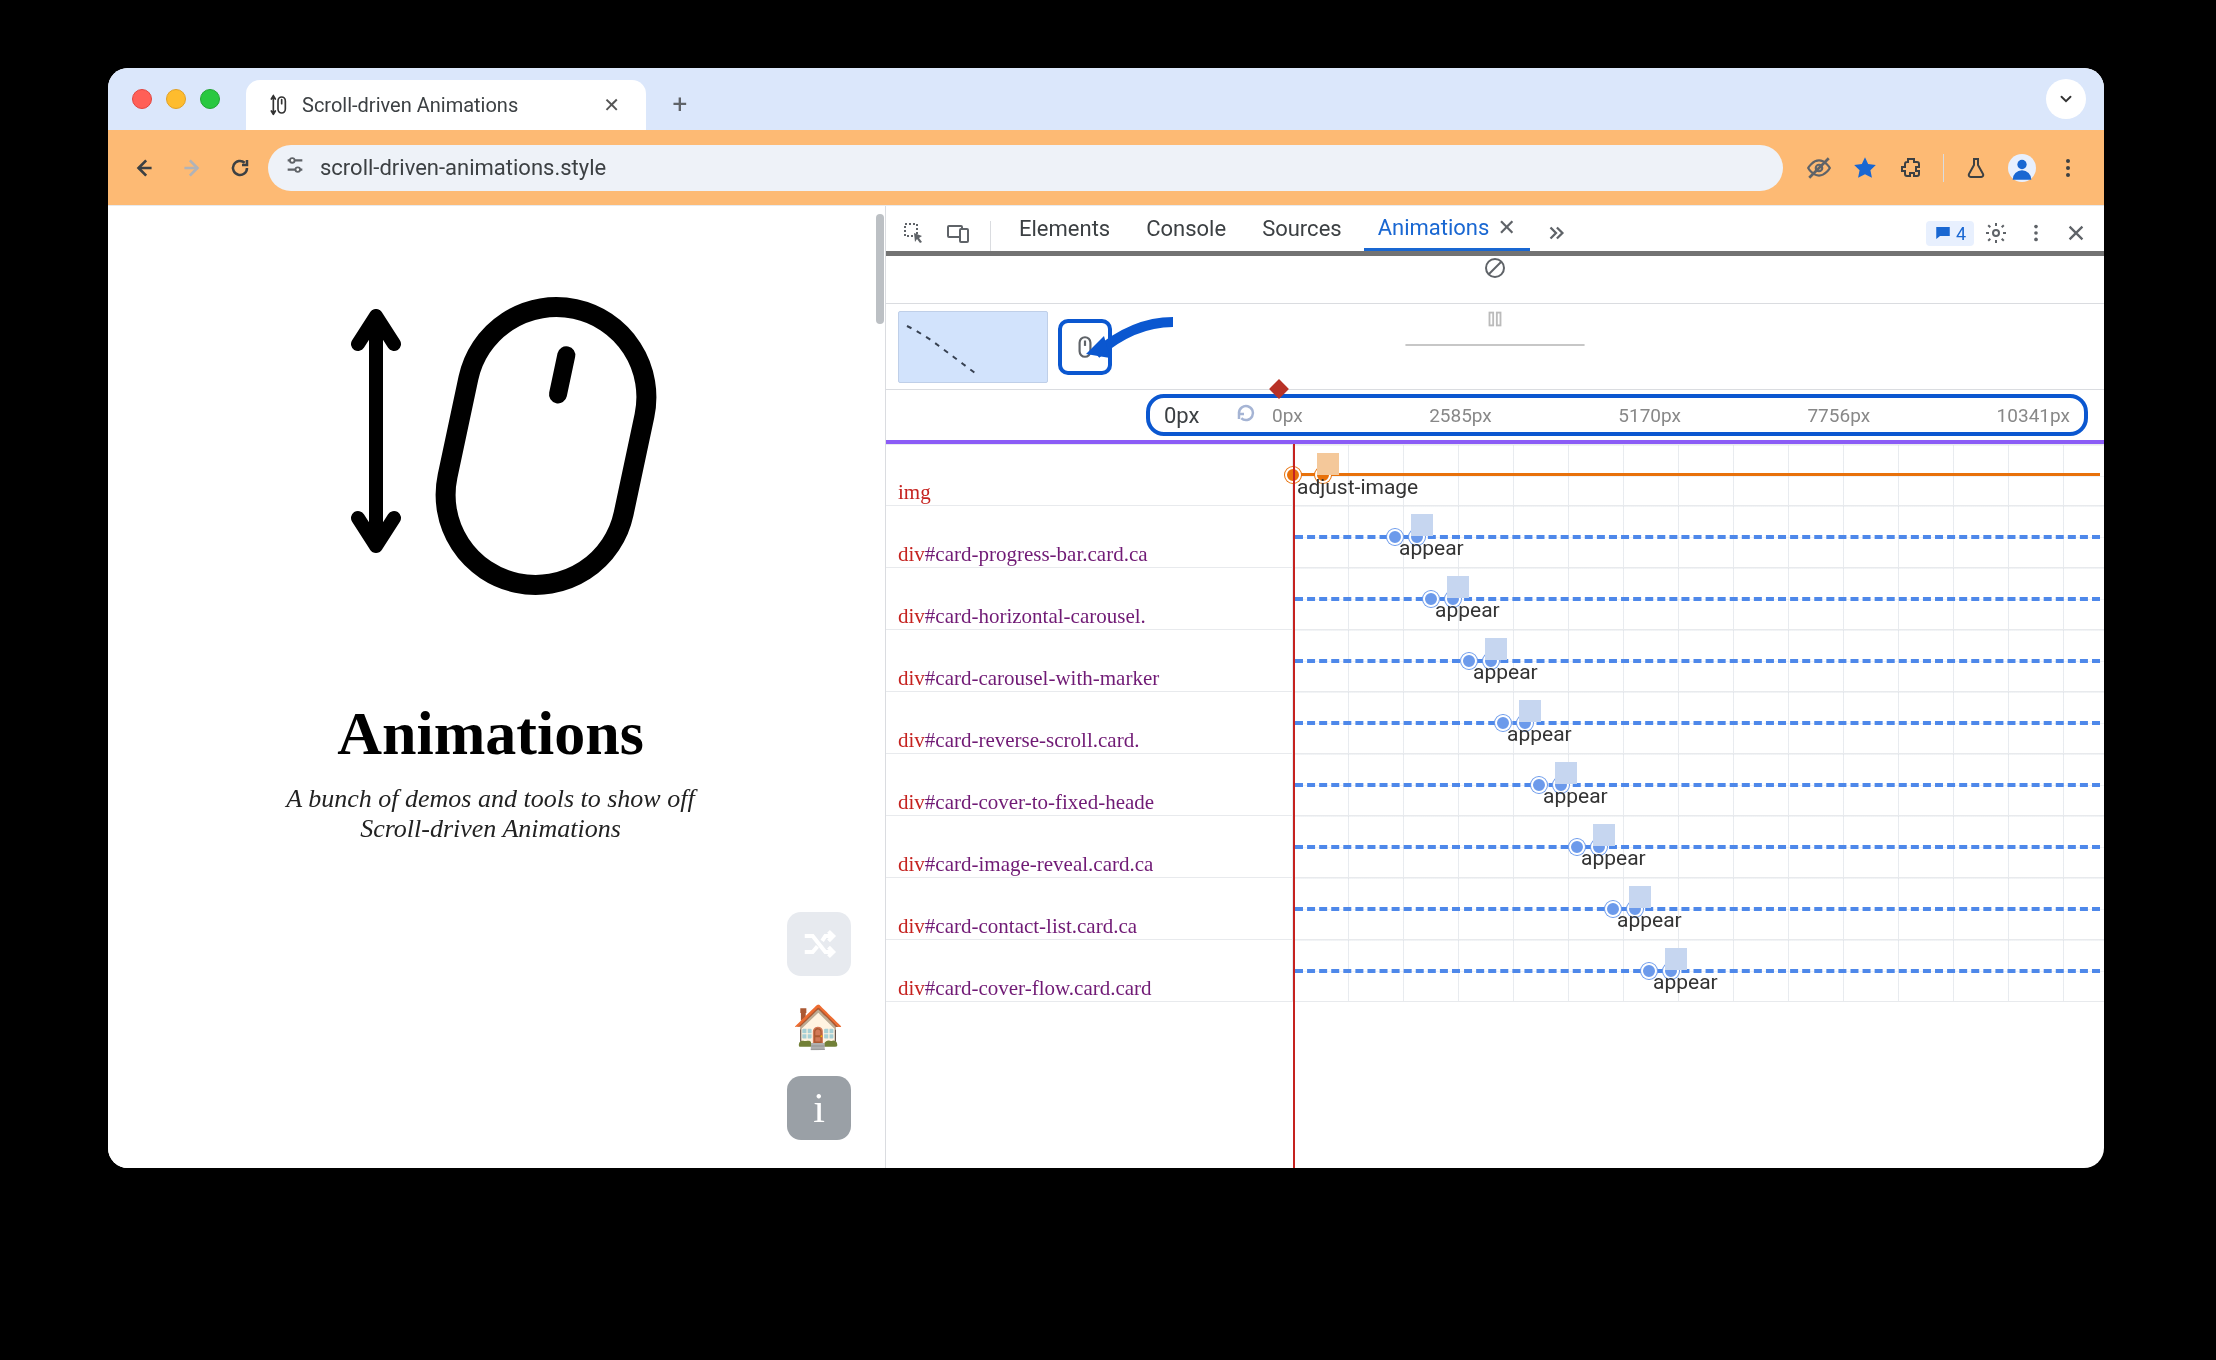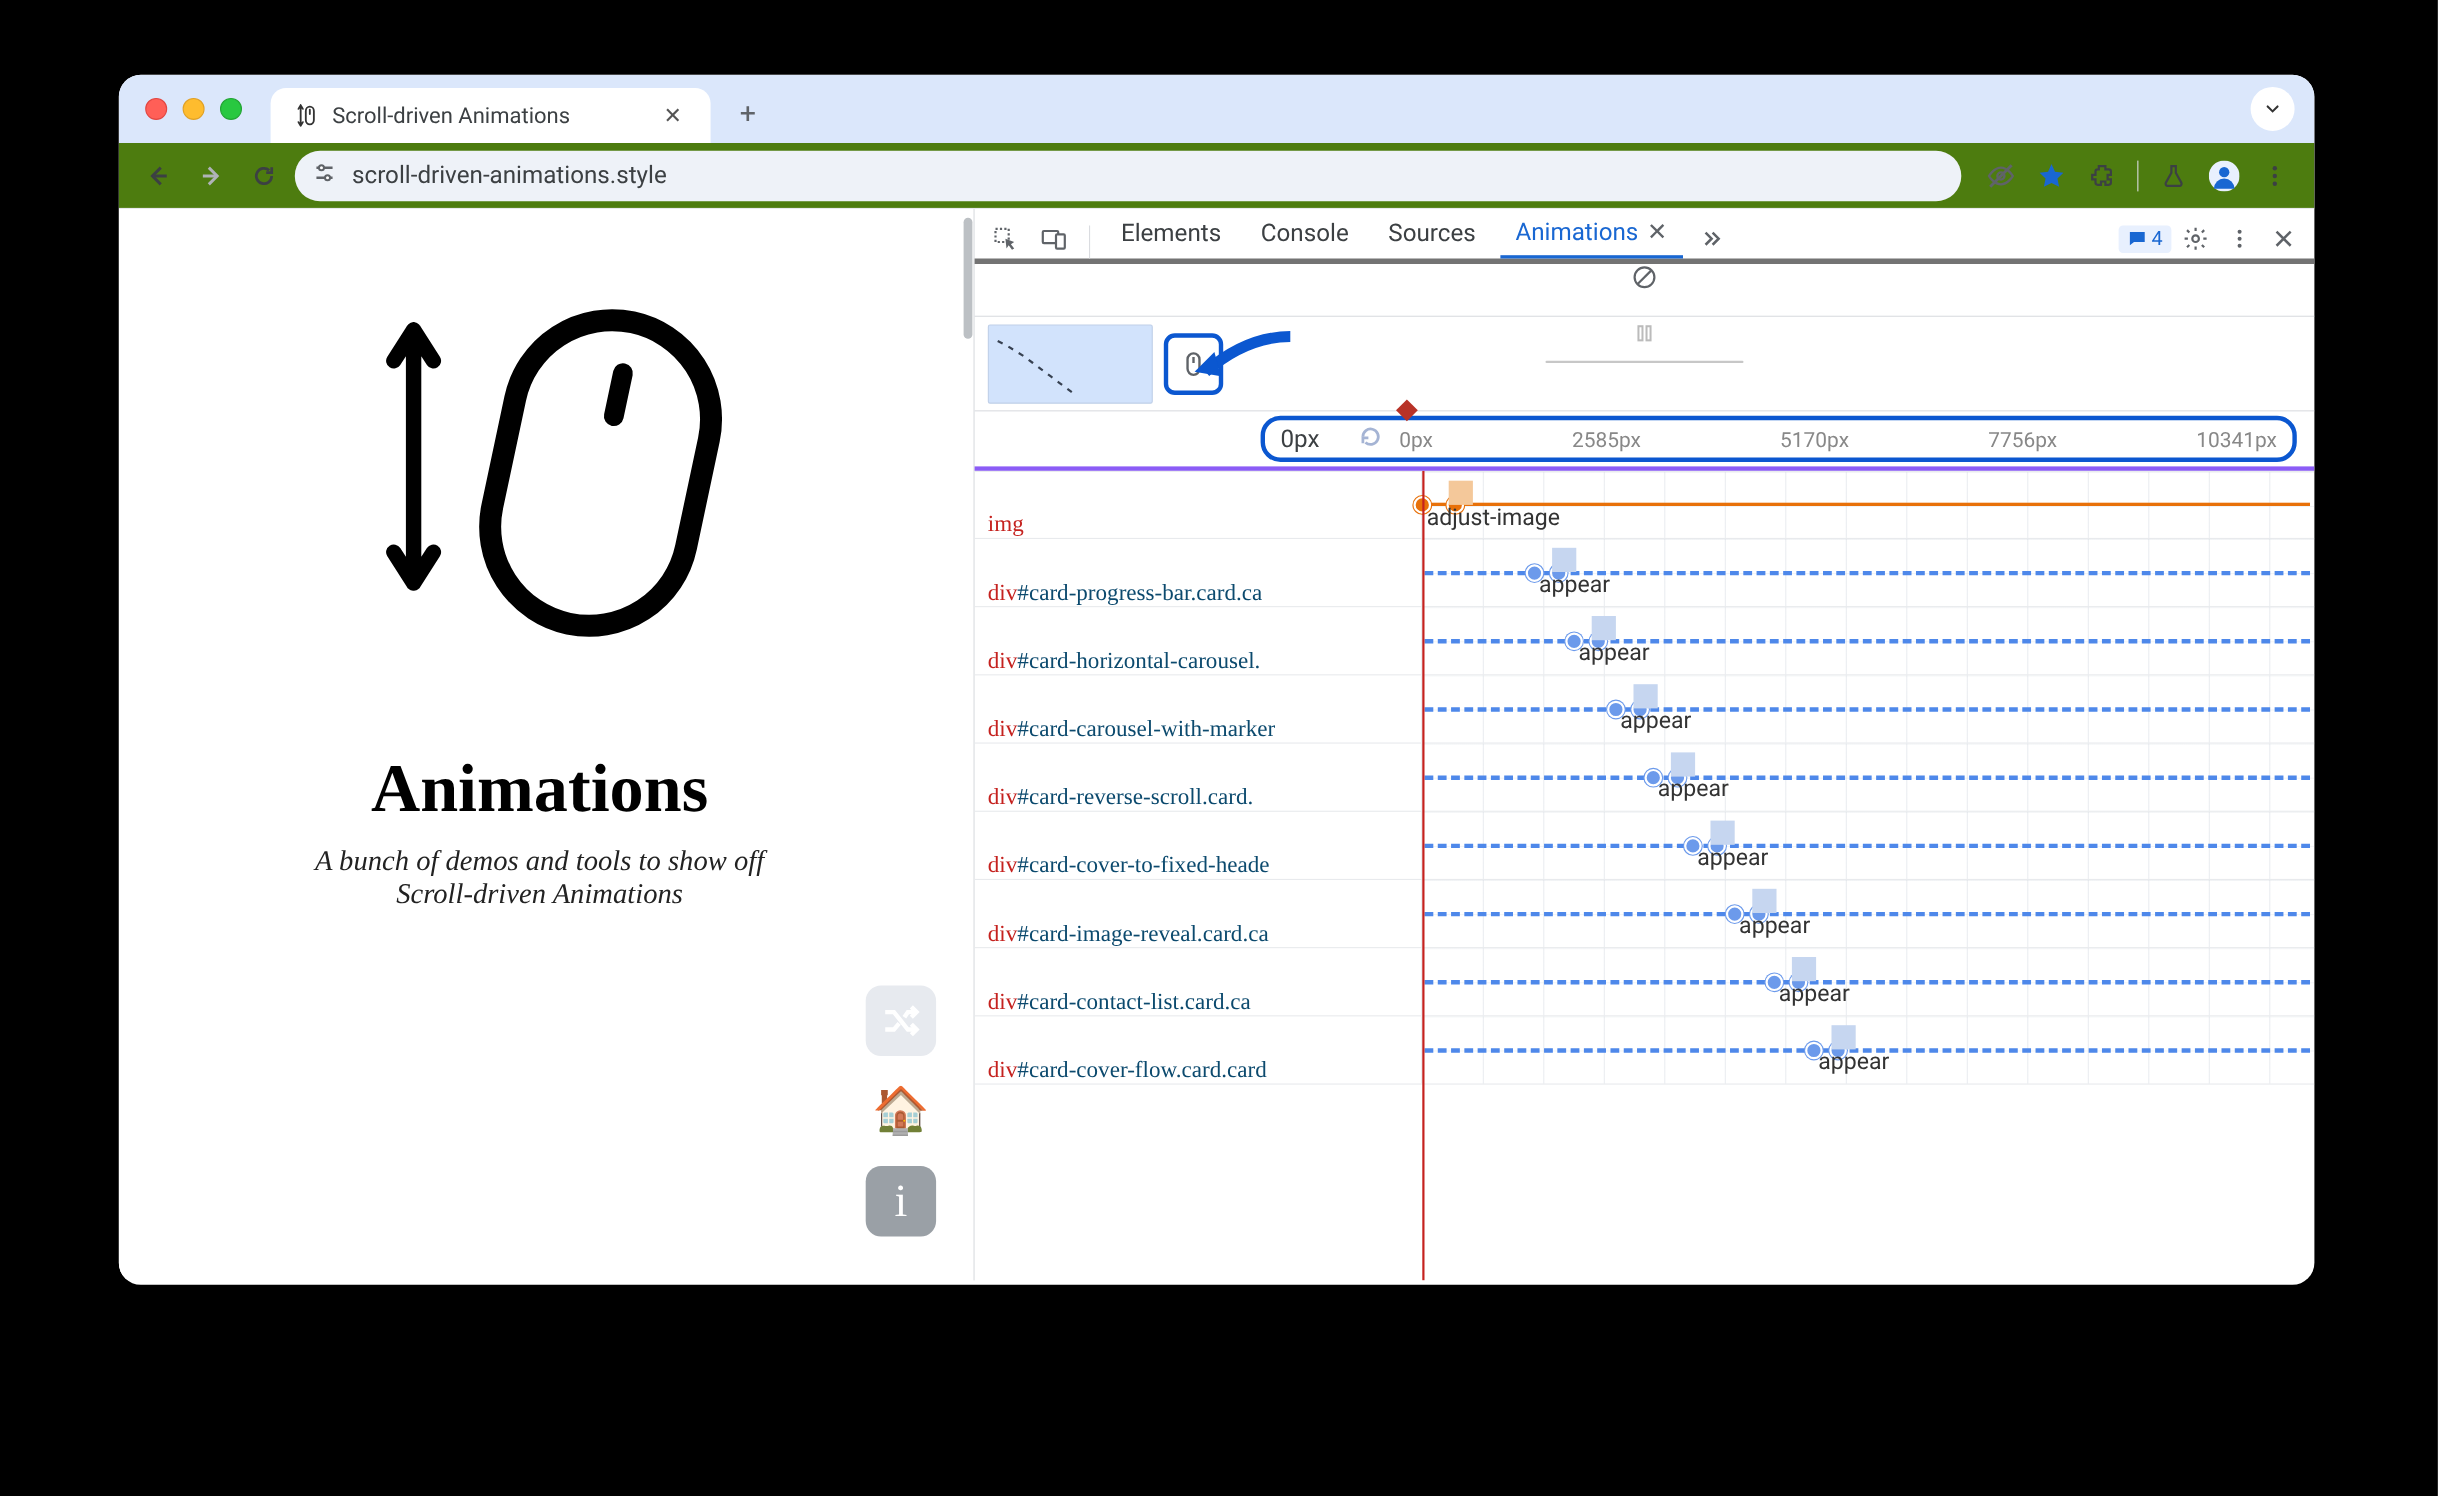--- a/index.html
+++ b/index.html
@@ -13,21 +13,21 @@
   .dot.red { background: #ff5f57; border: 1px solid #e24640; }
   .dot.yellow { background: #febc2e; border: 1px solid #e1a125; }
   .dot.green { background: #28c840; border: 1px solid #22a533; }
   .tab { background: #fff; height: 50px; border-radius: 14px 14px 0 0; display: flex; align-items: center; padding: 0 20px; gap: 12px; font-size: 20px; color: #3c4043; min-width: 400px; position: relative; }
   .tab .favicon { width: 24px; height: 24px; display:flex; align-items:center; justify-content:center; }
   .tab .close { margin-left: auto; color: #555; font-size: 20px; padding: 2px 6px; }
   .plus-tab { width: 44px; height: 44px; display:flex; align-items:center; justify-content:center; color:#5f6368; font-size: 26px; margin-left: 12px; margin-bottom: 4px; border-radius: 50%; }
   .tabstrip .chev { margin-left: auto; margin-right: 18px; width: 40px; height: 40px; border-radius: 50%; background:#fff; display:flex; align-items:center; justify-content:center; color:#333; align-self:center; }
 
   
-  .toolbar { height: 60px; background: #4d7c0f; display: flex; align-items: center; padding: 0 16px; gap: 8px; border-bottom: 1px solid #e8eaed; }
+  .toolbar { height: 76px; background: #fdba74; display: flex; align-items: center; padding: 0 16px; gap: 8px; border-bottom: 1px solid #e8eaed; }
   .tbtn { width: 40px; height: 40px; display:flex; align-items:center; justify-content:center; color:#3c4043; border-radius: 20px; }
   .tbtn.disabled { color:#b0b3b8; }
   .addr { flex: 1; height: 46px; background:#eef2f8; border-radius: 24px; display:flex; align-items:center; padding: 0 16px; gap: 14px; color:#3c4043; font-size: 22px; }
   .addr .tune { color:#5f6368; }
   .right-icons { display:flex; align-items:center; gap: 6px; margin-left: 8px; }
   .sep { width: 1px; height: 28px; background:#dadce0; margin: 0 6px; }
 
   
   .content { height: calc(100% - 126px); display: flex; position: relative; }
   .page { width: 765px; background:#fff; padding: 60px 50px 0 50px; position: relative; }
@@ -70,21 +70,21 @@
   .ruler-box .cur { font-size:22px; color:#3c4043; min-width:56px; }
   .ruler-box .undo { color:#aab; }
   .ruler-ticks { flex:1; display:flex; justify-content:space-between; font-size:19px; color:#888; position:relative; }
   .ruler-marker { position:absolute; left:0; top:-22px; width:14px; height:14px; background:#b83227; transform: rotate(45deg); }
 
   .dt-rows { flex:1; overflow:hidden; position:relative; }
   .row { height: 62px; border-bottom:1px solid #e8eaed; display:flex; align-items:stretch; }
   .row:first-child { border-top:1px solid #e8eaed; }
   .row-label { width: 406px; display:flex; align-items:flex-end; padding-left: 12px; font-family: Liberation Serif, serif; font-size: 21px; white-space:nowrap; overflow:hidden; }
   .row-label .tag { color:#c5221f; }
-  .row-label .sel { color:#0c4a6e; }
+  .row-label .sel { color:#701a75; }
   .row-track { flex:1; position:relative; border-left:1px solid #e8eaed;
     background-image:
       linear-gradient(to right, rgba(210,216,224,.5) 1px, transparent 1px),
       linear-gradient(to bottom, rgba(210,216,224,.3) 1px, transparent 1px);
     background-size: 55px 31px;
   }
   .playhead { position:absolute; top:0; bottom:0; left:406px; width:2px; background:#c5221f; z-index:2; }
 
   .anim-line { position:absolute; top:50%; height:0; border-top:4px dashed #4e88ea; transform:translateY(-2px); }
   .kf { width:16px; height:16px; border-radius:50%; background:#6c9aeb; position:absolute; top:50%; transform:translate(-50%,-50%); border:2px solid #fff; box-shadow:0 0 0 1px #6c9aeb; }

